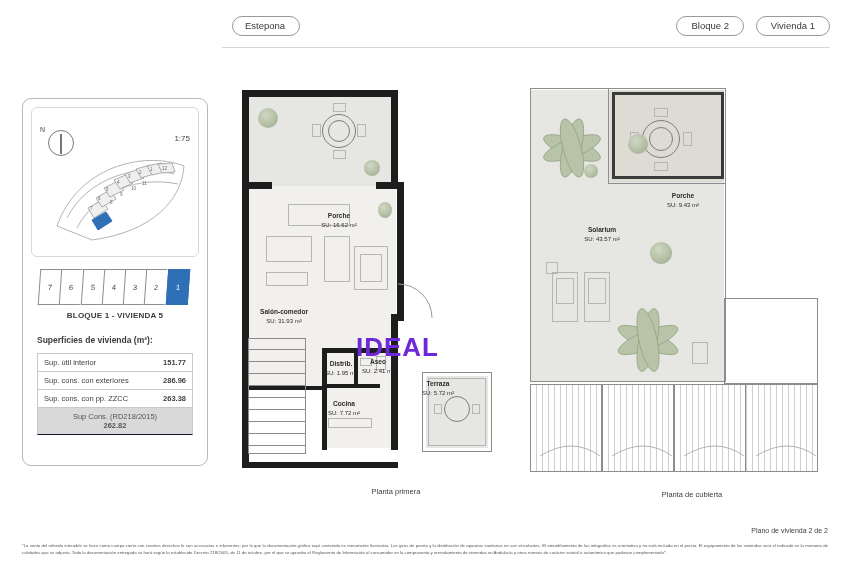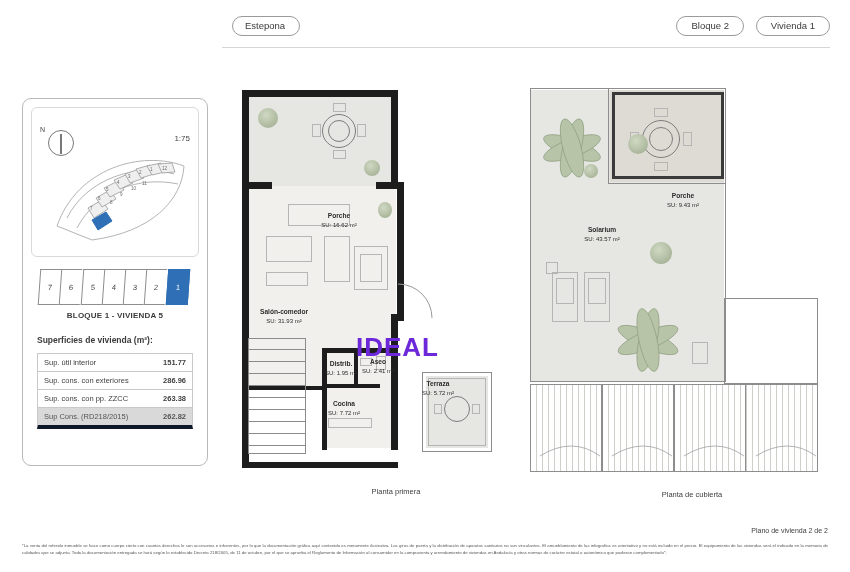--- a/index.html
+++ b/index.html
@@ -118,21 +118,21 @@
     display: flex;
     justify-content: space-between;
     align-items: center;
     border: 1px solid #c9c9c9;
     border-bottom: none;
     padding: 4px 6px;
     font-size: 7.5px;
     color: #3f3f3f;
     background: #fff;
   }
-  .sup-row:last-child { border-bottom: 4px solid #0f172a; }
+  .sup-row:last-child { border-bottom: 1px solid #0f172a; flex-direction: column; }
   .sup-row.shaded { background: #d9d9d9; color: #555; }
   .sup-val { font-weight: bold; }
 
   
   .plan {
     position: absolute;
     background: #fff;
   }
   .plan-left  { left: 236px; top: 86px; width: 270px; height: 390px; }
   .plan-right { left: 524px; top: 86px; width: 302px; height: 390px; }

